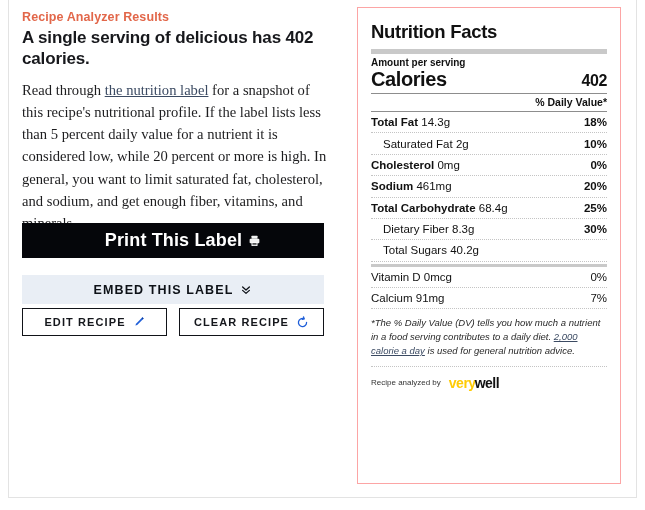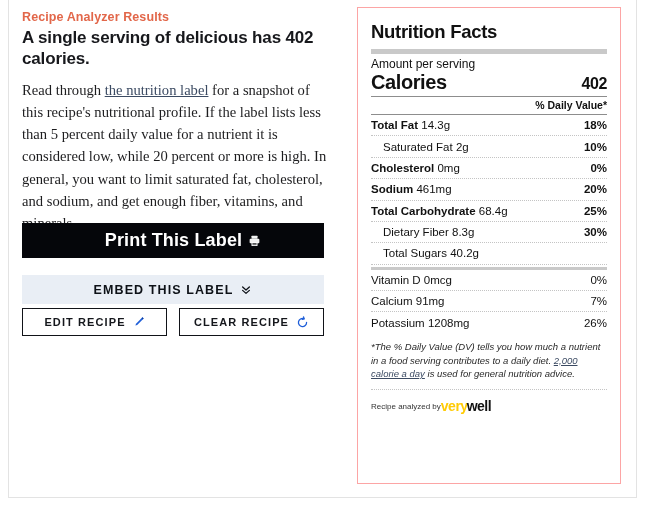--- a/index.html
+++ b/index.html
@@ -146,22 +146,22 @@
   .nf-servings {
     font-size: 11px;
     margin-bottom: 5px;
   }
   .nf-servings .lbl { font-weight: 400; }
   .rule-thick { height: 5px; background: #c9c9c9; margin: 3px 0 0 0; }
   .rule-med   { height: 3px; background: #c9c9c9; margin: 2px 0 0 0; }
   .rule-thin  { border-top: 1px solid #8d8d8d; }
 
   .nf-amount {
-    font-size: 12px;
-    font-weight: 400;
+    font-size: 10px;
+    font-weight: 700;
     padding-top: 3px;
   }
   .nf-cal-row {
     display: flex;
     align-items: baseline;
     justify-content: space-between;
     padding-bottom: 2px;
   }
   .nf-cal-label { font-size: 20px; font-weight: 700; letter-spacing: -.4px; }
   .nf-cal-value { font-size: 16px; font-weight: 700; letter-spacing: -.4px; }
@@ -196,21 +196,21 @@
     padding: 7px 0 8px 0;
   }
   .nf-foot a { color: #3b4a62; }
   .nf-credit {
     border-top: 1px dotted #c4c4c4;
     padding-top: 8px;
     font-size: 8px;
     color: #333;
     display: flex;
     align-items: center;
-    gap: 0;
+    gap: 8px;
   }
   .logo-very { color: #ffcb05; font-size: 14px; font-weight: 700; letter-spacing: -.5px; }
   .logo-well { color: #111111; font-size: 14px; font-weight: 700; letter-spacing: -.5px; margin-left: -1px; }
 </style>
 </head>
 <body>
 
 <div class="page">
   <div class="frame"></div>
   <div class="frame-bottom"></div>
@@ -311,24 +311,20 @@
     <div class="rule-med"></div>
     <div id="nf-vitamins">
         <div class="nf-row vit">
           <span class="name">Vitamin D 0mcg</span>
           <span class="pct">0%</span>
         </div>
         <div class="nf-row vit">
           <span class="name">Calcium 91mg</span>
           <span class="pct">7%</span>
         </div>
-        <div class="nf-row vit noborder">
-          <span class="name">Potassium 1208mg</span>
-          <span class="pct">26%</span>
-        </div>
       </div>
 
     <div class="nf-foot"><span>*The % Daily Value (DV) tells you how much a nutrient in a food serving contributes to a daily diet. </span><a href="#">2,000 calorie a day</a><span> is used for general nutrition advice.</span></div>
 
     <div class="nf-credit">
       <span>Recipe analyzed by</span>
       <span><span class="logo-very">very</span><span class="logo-well">well</span></span>
     </div>
   </div>
 </div>

